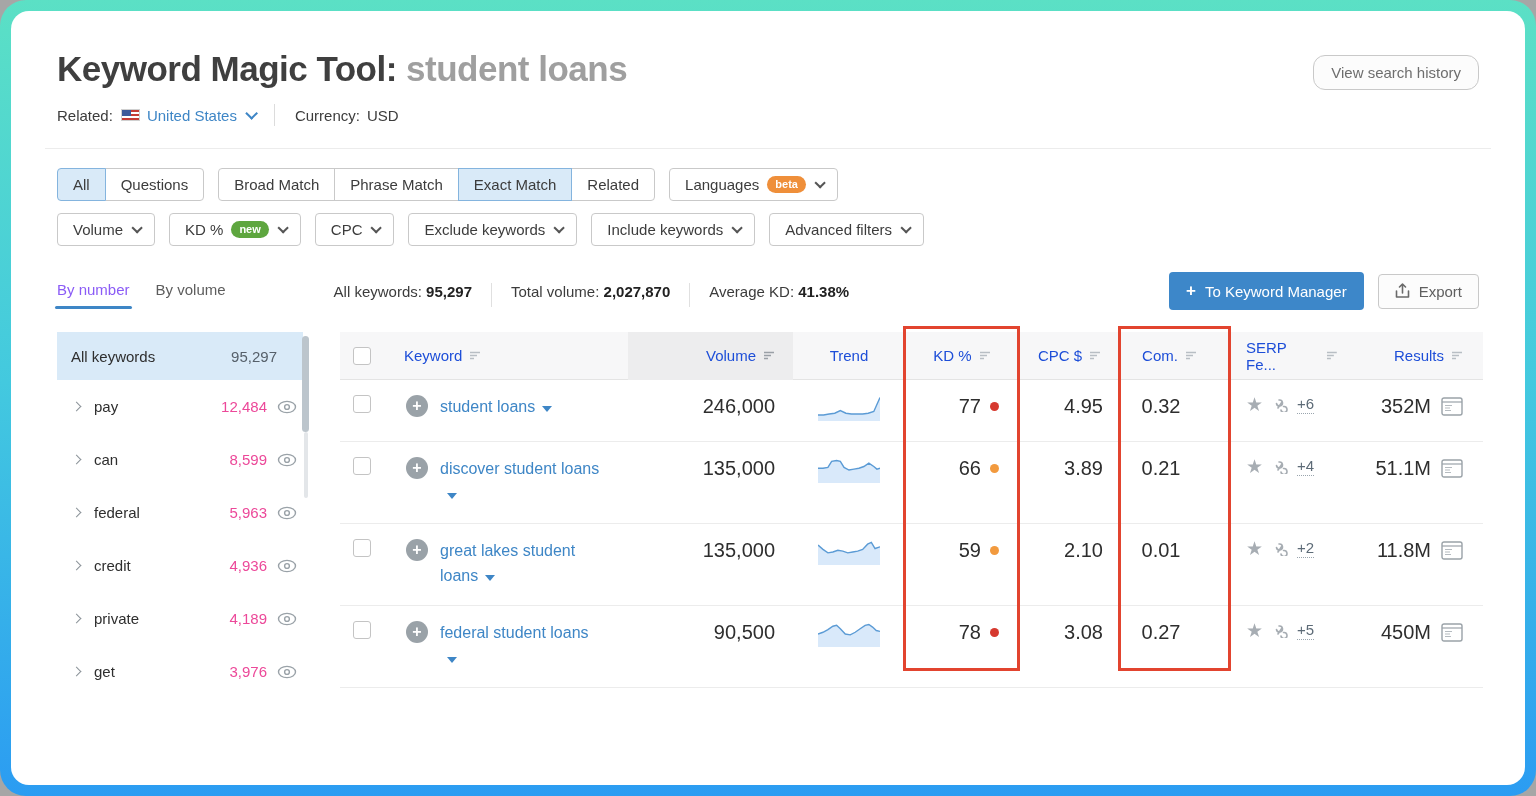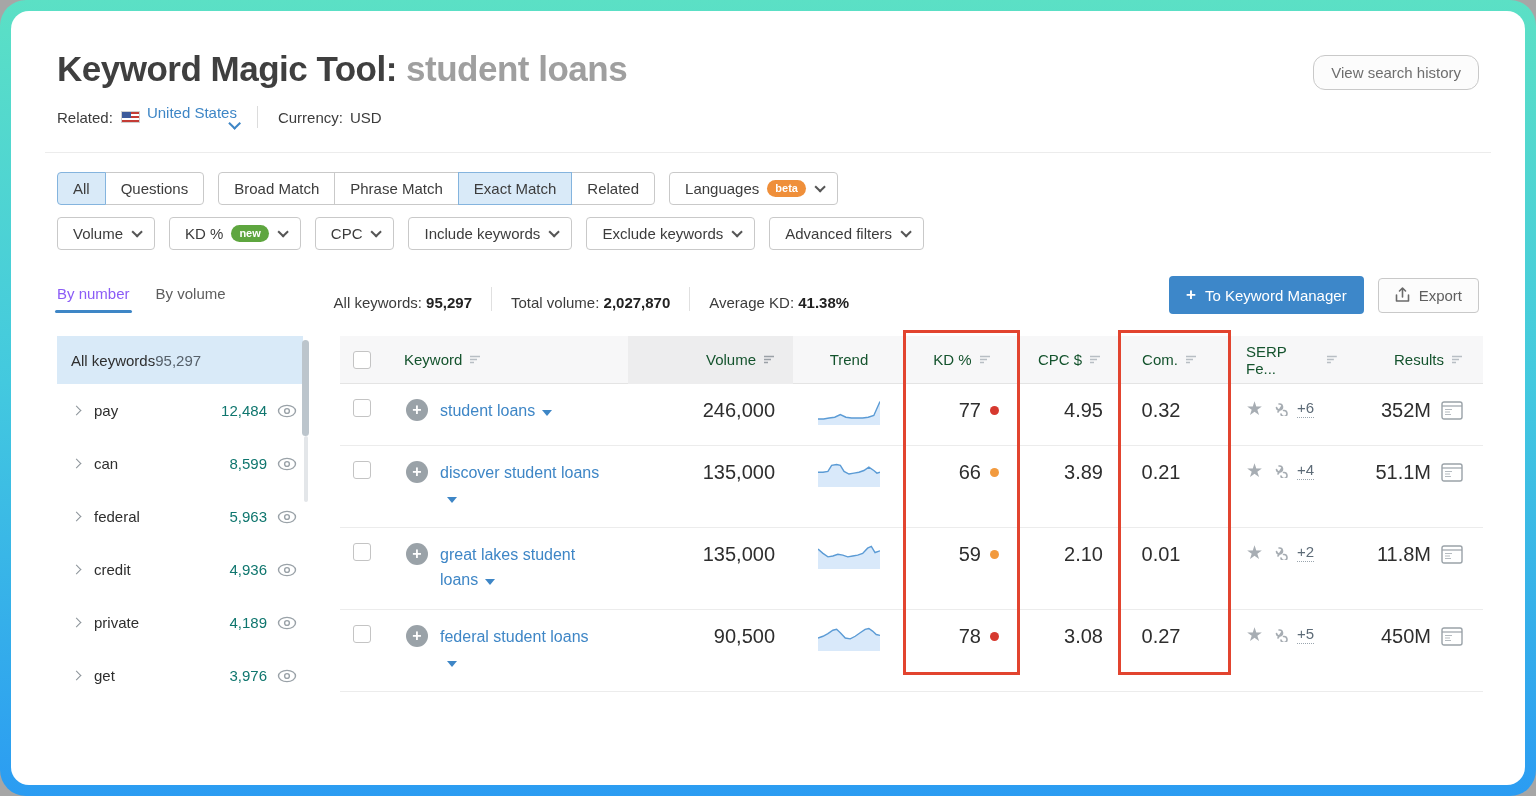--- a/index.html
+++ b/index.html
@@ -11,21 +11,21 @@
   
   .title-row { display:flex; justify-content:space-between; align-items:flex-start; }
   .page-title { font-size:35px; font-weight:700; color:#3f3f3f; letter-spacing:-.5px; }
   .page-title .query { color:#9f9f9f; }
   .btn-history { font-size:15px; color:#6e6e6e; background:#fcfcfc; border:1px solid #c9c9c9; border-radius:12px; padding:8px 17px; cursor:pointer; margin-top:6px; }
 
   .db-row { display:flex; align-items:center; margin-top:14px; font-size:15px; color:#3c3c3c; }
   .flag { width:19px; height:12px; margin:0 7px 0 8px; position:relative; display:inline-block;
           background:repeating-linear-gradient(180deg,#c43c35 0 2px,#fff 2px 4px); border:1px solid #d0d0d0; }
   .flag:before { content:""; position:absolute; left:0; top:0; width:9px; height:6px; background:#3c5a9a; }
-  .db-select { display:flex; align-items:flex-end; color:#3e86c6; cursor:pointer; font-size:15px;flex-direction:column; }
+  .db-select { display:flex; align-items:center; color:#3e86c6; cursor:pointer; font-size:15px; }
   .vsep { width:1px; height:22px; background:#dcdcdc; margin:0 20px; }
   .chev { width:9px; height:9px; border-right:2px solid currentColor; border-bottom:2px solid currentColor; transform:rotate(45deg) translateY(-3px); display:inline-block; margin-left:8px; }
   .hr { height:1px; background:#ececec; margin:22px -12px 0 -12px; }
 
   
   .filters { margin-top:19px; }
   .chip-row { display:flex; align-items:center; gap:14px; margin-bottom:12px; }
   .group { display:inline-flex; }
   .chip { font-size:15px; color:#3c3c3c; background:#fff; border:1px solid #c9c9c9; padding:7px 15px; cursor:pointer; position:relative; }
   .group .chip + .chip { margin-left:-1px; }
@@ -41,43 +41,43 @@
   
   .stats-row { display:flex; align-items:center; margin-top:26px; }
   .seg-tab { font-size:15px; color:#8b5cf6; margin-right:26px; padding-bottom:11px; cursor:pointer; position:relative; }
   .seg-tab.on { font-weight:400; }
   .seg-tab.on:after { content:""; position:absolute; left:-2px; right:-2px; bottom:0; height:3px; background:#3e86c6; border-radius:2px; }
   .seg-tab.off { color:#5d5d5d; }
   .stat { font-size:15px; color:#3c3c3c; white-space:nowrap; }
   .stat b { font-weight:700; color:#222; }
   .stat-sep { width:1px; height:24px; background:#e0e0e0; margin:0 19px; }
   .stats-left { display:flex; align-items:center; flex:1; }
-  .stats-group { display:flex; align-items:flex-end; margin-left:82px; }
+  .stats-group { display:flex; align-items:flex-start; margin-left:82px; }
   .stats-actions { display:flex; align-items:center; gap:14px; margin-bottom:8px; }
   .btn-km { display:flex; align-items:center; gap:9px; background:#3d87c9; color:#fff; font-size:15px; border:none; border-radius:4px; padding:9px 17px; cursor:pointer; }
   .btn-km .plus { font-size:17px; font-weight:700; }
   .btn-export { display:flex; align-items:center; gap:9px; background:#fcfcfc; color:#5f5f5f; font-size:15px; border:1px solid #c9c9c9; border-radius:4px; padding:8px 16px; cursor:pointer; }
 
   
   .main { display:flex; margin-top:14px; }
   .sidebar { width:246px; position:relative; flex:none; }
-  .sb-all { display:flex; align-items:center; background:#d9eaf8; height:48px; padding:0 26px 0 14px; font-size:15px; color:#2e2e2e; cursor:pointer; }
+  .sb-all { display:flex; justify-content:space-between; align-items:center; background:#d9eaf8; height:48px; padding:0 26px 0 14px; font-size:15px; color:#2e2e2e; cursor:pointer; }
   .sb-all .cnt { color:#56606a; }
   .sb-item { display:flex; align-items:center; height:53px; padding:0 6px 0 16px; font-size:15px; cursor:pointer; }
   .sb-chev { width:7px; height:7px; border-right:1.6px solid #8b9399; border-bottom:1.6px solid #8b9399; transform:rotate(-45deg); margin-right:14px; flex:none; }
   .sb-label { color:#2e2e2e; flex:1; }
-  .sb-cnt { color:#0f766e; margin-right:10px; }
+  .sb-cnt { color:#ec4899; margin-right:10px; }
   .eye { width:20px; height:14px; position:relative; flex:none; cursor:pointer; }
   .eye svg { display:block; }
   .sb-scroll { position:absolute; right:-6px; top:4px; width:7px; height:96px; border-radius:4px; background:#bcc5cc; }
   .sb-scroll:after { content:""; position:absolute; top:96px; left:1.5px; width:4px; height:66px; background:#e3e6e9; border-radius:3px; }
 
   
   .tablewrap { position:relative; margin-left:37px; flex:1; }
-  .thead { display:flex; height:48px; background:#f7f7f8; border-bottom:1px solid #e4e4e4; align-items:center; font-size:15px; color:#14532d;justify-content:center; }
+  .thead { display:flex; height:48px; background:#f7f7f8; border-bottom:1px solid #e4e4e4; align-items:center; font-size:15px; color:#1d4ed8;justify-content:center; }
   .trow { display:flex; border-bottom:1px solid #ececec; align-items:flex-start; padding-top:15px; }
   .trow.h62 { height:62px; } .trow.h82 { height:82px; }
   .c { flex:none; display:flex; align-items:center; }
   .c-check { width:54px; padding-left:13px; }
   .c-kw { width:234px; padding-left:10px; }
   .c-vol { width:165px; justify-content:flex-end; padding-right:18px; }
   .c-trend { width:112px; justify-content:center; }
   .c-kd { width:114px; justify-content:flex-end; padding-right:20px; }
   .c-cpc { width:101px; justify-content:flex-end; padding-right:17px; }
   .c-com { width:110px; justify-content:center; padding-right:28px; }
@@ -156,25 +156,25 @@
       <button class="chip single">
         <span>KD %</span>
         <span class="badge new">new</span>
         <span class="chev"></span>
       </button>
       <button class="chip single">
         <span>CPC</span>
         <span class="chev"></span>
       </button>
       <button class="chip single">
+        <span>Exclude keywords</span>
+        <span class="chev"></span>
+      </button>
+      <button class="chip single">
         <span>Include keywords</span>
-        <span class="chev"></span>
-      </button>
-      <button class="chip single">
-        <span>Exclude keywords</span>
         <span class="chev"></span>
       </button>
       <button class="chip single">
         <span>Advanced filters</span>
         <span class="chev"></span>
       </button>
     </div>
   </div>
 
   <div class="stats-row">

